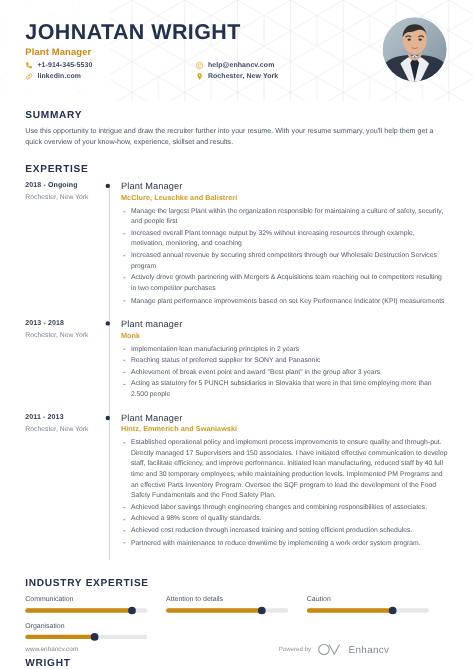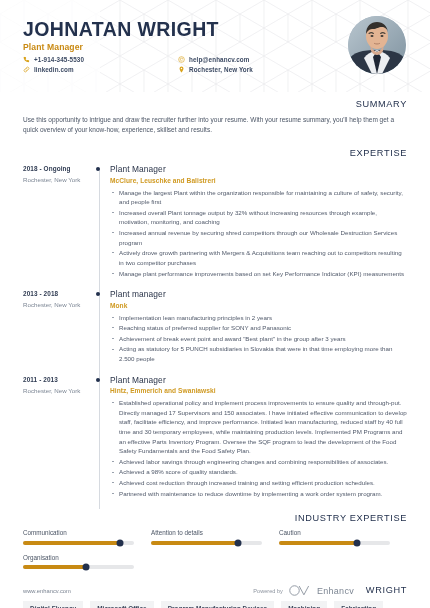--- a/index.html
+++ b/index.html
@@ -89,25 +89,24 @@
     background: #9fb0bd;
   }
   .avatar svg { display:block; width:100%; height:100%; }
 
   
   .body {
     padding: 0 23px;
   }
   .section-title {
     font-size: 9.2px;
-    font-weight: normal;
+    font-weight: bold;
     color: #23314d;
     letter-spacing: .65px;
     margin-bottom: 6px;
-    text-align: right;
   }
   .summary-text {
     font-size: 6.5px;
     line-height: 1.55;
     color: #4b5565;
   }
   .sec-summary { margin-top: 7px; }
   .sec-experience { margin-top: 13px; }
 
   
@@ -188,21 +187,21 @@
     content: "";
     position: absolute;
     left: 2px;
     top: 4.2px;
     width: 2px;
     height: 1px;
     background: #9aa2ae;
   }
 
   
-  .sec-industry { margin-top: 4px; }
+  .sec-industry { margin-top: 16px; }
   .slider-grid {
     display: flex;
     flex-wrap: wrap;
     gap: 0;
   }
   .slider-cell {
     width: 33.33%;
     padding-right: 17px;
     margin-bottom: 9px;
   }

